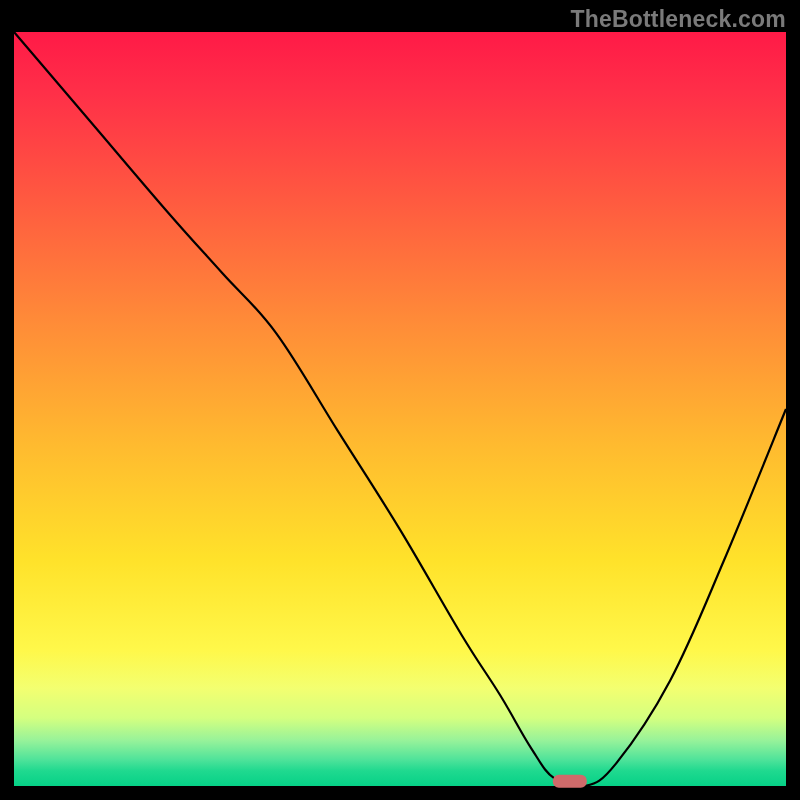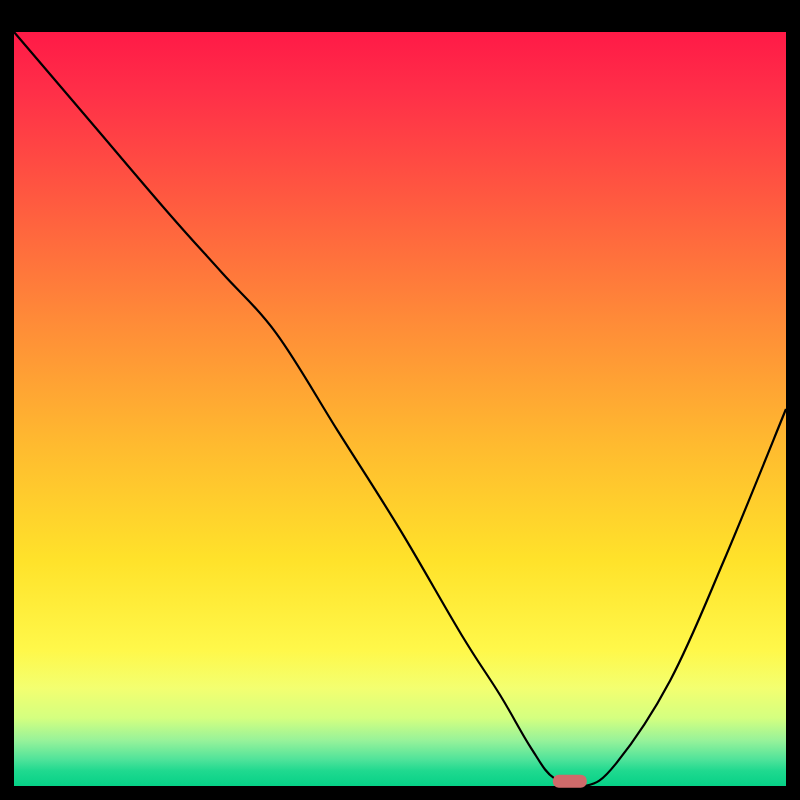--- a/index.html
+++ b/index.html
@@ -65,20 +65,21 @@
   }
   .marker {
     fill: #cf6a6a;
     stroke: none;
   }
 </style>
 </head>
 <body>
 
 <div class="frame">
+  <div class="watermark">TheBottleneck.com</div>
 
   <div class="plot-area"></div>
 
   <svg class="curve-layer" viewBox="0 0 772 754" preserveAspectRatio="none">
     <path class="curve" d="M 0,0 C 13.896,16.286400000000004 49.408,57.90720000000001 77.2,90.48000000000002 C 104.992,123.05280000000002 130.7768,153.81600000000003 154.4,180.96000000000004 C 178.0232,208.10400000000004 188.98560000000003,219.5648 208.44000000000003,241.27999999999997 C 227.89440000000002,262.99519999999995 241.63600000000002,273.09880000000004 262.48,301.6 C 283.324,330.1012 302.0064,364.3328 324.24,399.62 C 346.47360000000003,434.9072 363.7664,460.99559999999997 386,497.64 C 408.2336,534.2844 429.6952,573.3416000000001 447.76,603.2 C 465.8248,633.0584 473.85360000000003,643.162 486.36,663.52 C 498.8664,683.8779999999999 507.5128,701.3707999999999 517.24,716.3 C 526.9672,731.2292 530.6727999999999,739.674 540.4,746.46 C 550.1272,753.2460000000001 560.1632,756.7144 571.28,754 C 582.3968,751.2856 586.8743999999999,750.3808 602.16,731.38 C 617.4456,712.3792 636.7456,685.0844 656.1999999999999,648.4399999999999 C 675.6543999999999,611.7955999999999 689.396,576.6591999999999 710.24,527.8 C 731.0840000000001,478.94079999999997 760.8832,404.144 772,377"></path>
     <rect class="marker" x="538.84" y="742.73" width="34" height="13" rx="6" ry="6"></rect>
   </svg>
 </div>
 
 </body></html>

